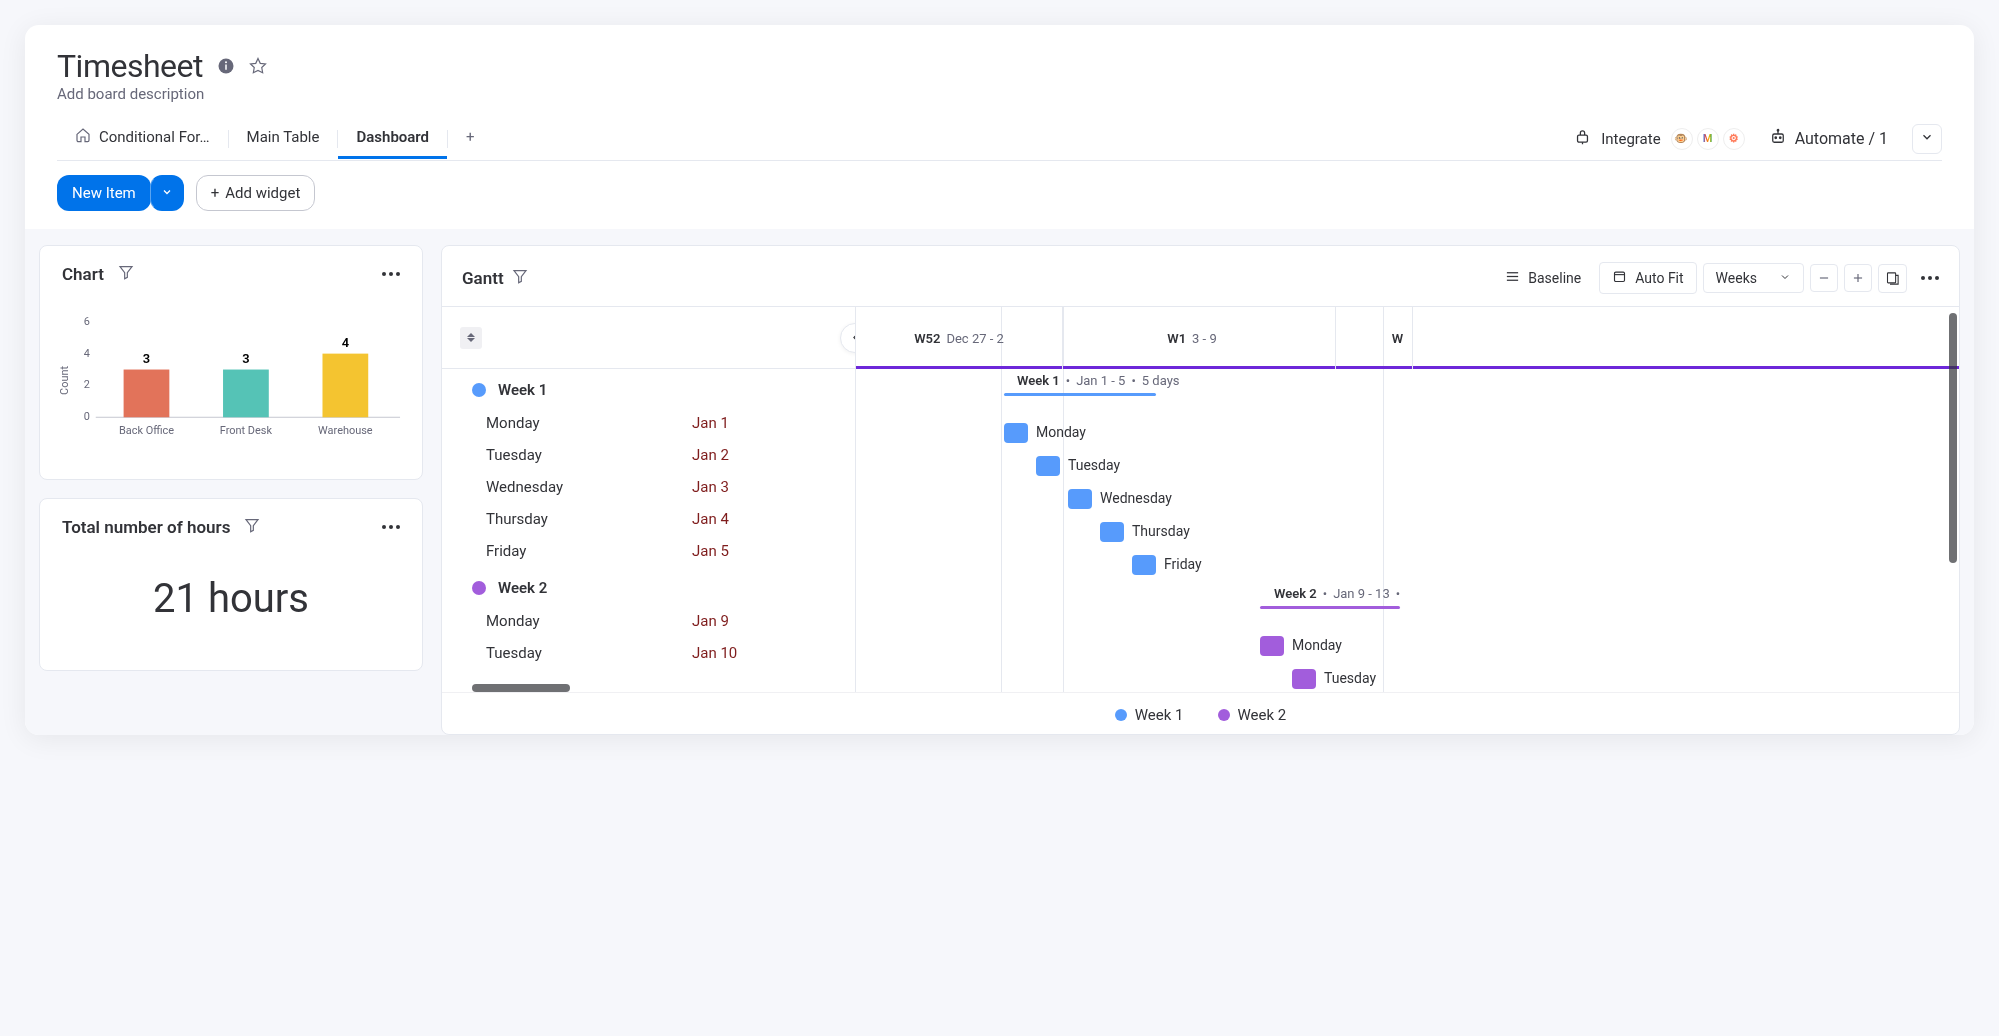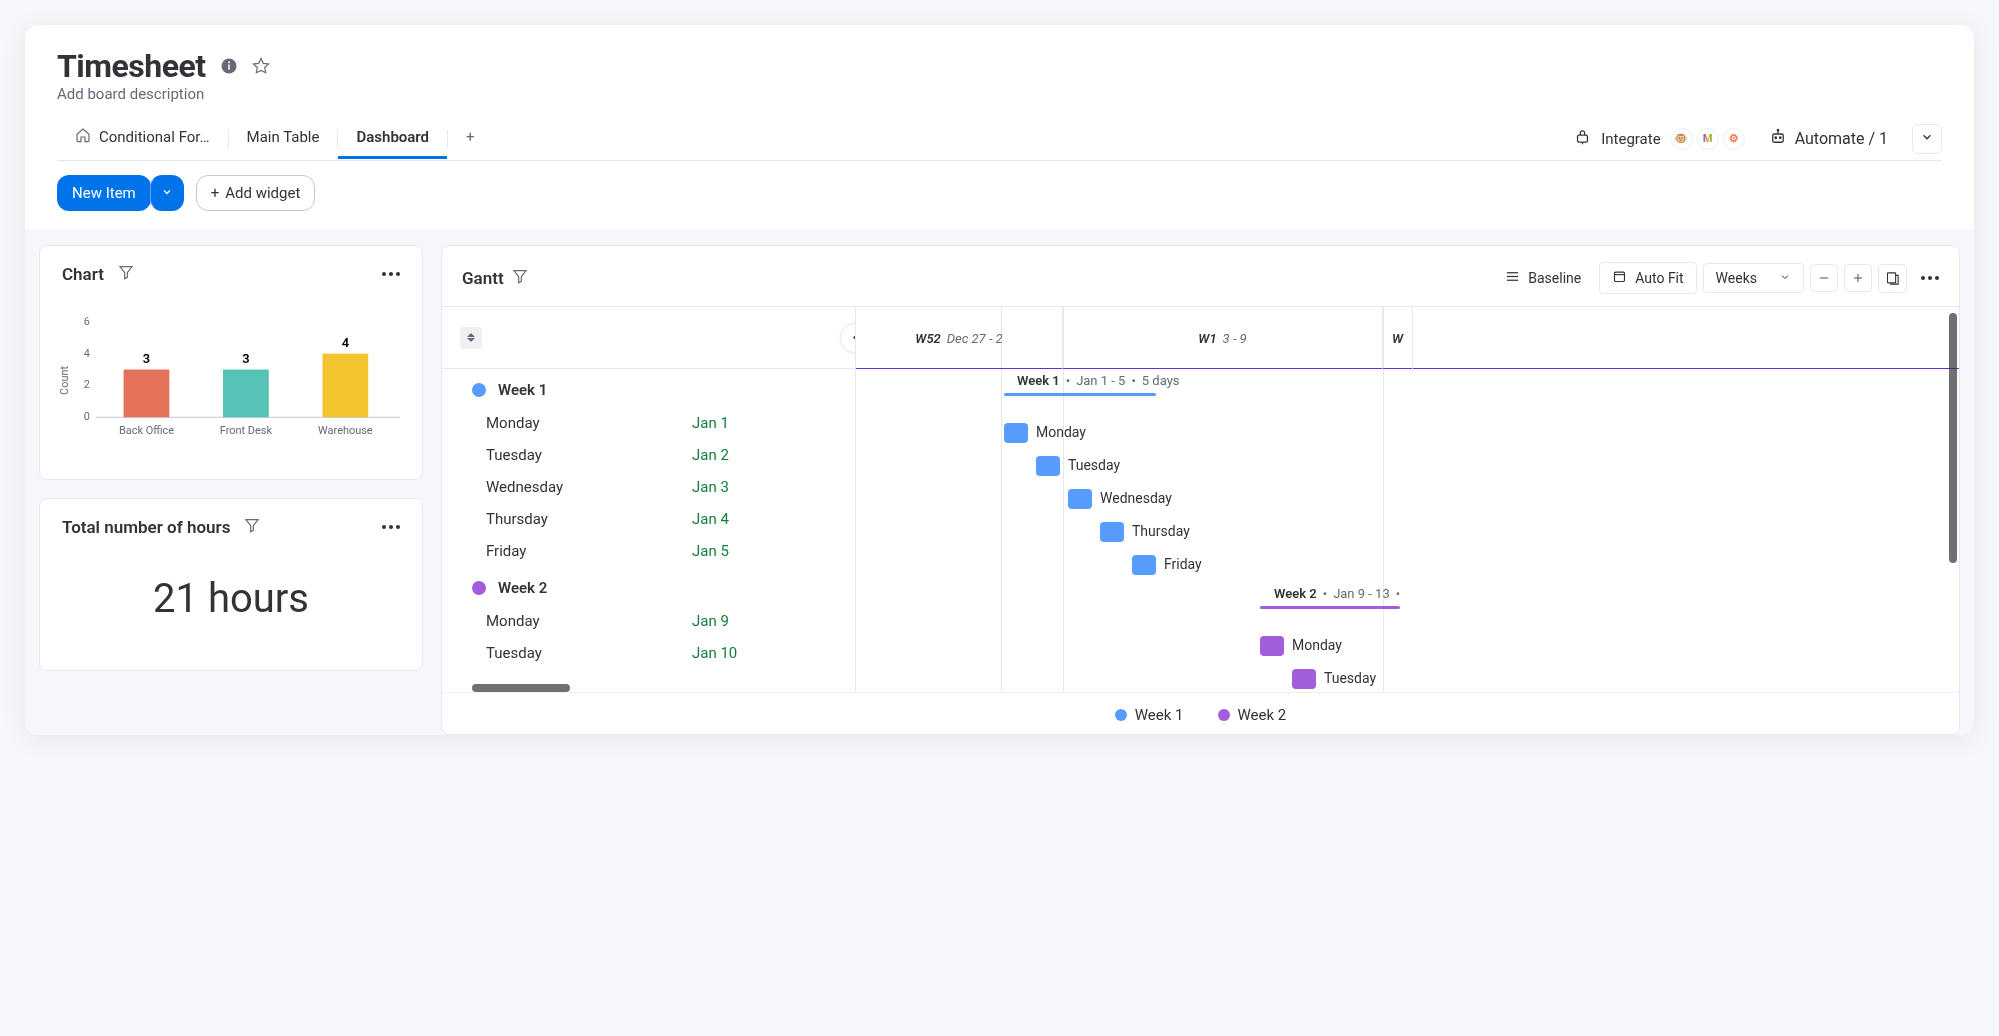--- a/index.html
+++ b/index.html
@@ -1,20 +1,20 @@
 <!DOCTYPE html>
 <html><head>
 <meta charset="utf-8">
 <style>
 * { box-sizing: border-box; margin: 0; padding: 0; }
 body { font-family: -apple-system, BlinkMacSystemFont, "Segoe UI", Roboto, Helvetica, Arial, sans-serif; background: #f6f7fb; color: #323338; }
 .app { margin: 25px; background: #fff; border-radius: 14px; box-shadow: 0 4px 28px rgba(0,0,0,0.07); overflow: hidden; }
 .header { padding: 22px 32px 0 32px; }
 .title-row { display:flex; align-items:center; gap:14px; }
-.title { font-size: 32px; font-weight: 700; letter-spacing: -0.5px;}
+.title { font-size: 32px; font-weight: 400; letter-spacing: -0.5px;}
 .icon-sm { width:18px; height:18px; display:inline-flex; align-items:center; justify-content:center; color:#676879;}
 .subtitle { color:#676879; font-size:15px; }
 .tabs-row { display:flex; align-items:center; border-bottom:1px solid #e5e8ef; margin-top:14px; gap:0; padding-left:0;}
 .tab { display:flex; align-items:center; gap:8px; padding:10px 18px; font-size:15px; color:#323338; border-bottom:3px solid transparent; cursor:pointer; position:relative;}
 .tab.active { border-bottom-color:#0073ea; font-weight:600;}
 .tab-sep { width:1px; height:18px; background:#e5e8ef;}
 .tab .home-icon svg{color:#676879;}
 .tab .plus {color:#676879;}
 .tabs-spacer { flex:1; }
 .tab-right { display:flex; align-items:center; gap:10px; padding:10px 0; font-size:15px; color:#323338;}
@@ -40,34 +40,34 @@
 .hours-big { font-size:40px; font-weight:400; text-align:center; padding: 28px 0 48px 0; color:#323338;}
 .gantt-widget { flex:1; min-width:0;}
 .gantt-header { display:flex; align-items:center; padding:16px 20px 12px 20px; gap:8px;}
 .gantt-controls { display:flex; align-items:center; gap:6px; margin-left:auto;}
 .gctrl { display:flex; align-items:center; gap:8px; padding:6px 12px; border:1px solid #e5e8ef; border-radius:4px; font-size:14px; color:#323338; cursor:pointer; background:#fff;}
 .gctrl.noborder{border:none;}
 .gctrl.small{padding:6px;}
 .gantt-body { display:flex; position:relative; border-top:1px solid #e5e8ef; height:386px;}
 .gantt-left { width:414px; border-right:1px solid #e5e8ef; position:relative; overflow:hidden;}
 .gantt-timeline { flex:1; position:relative; overflow:hidden;}
-.timeline-header { height:62px; border-bottom:1px solid #6d28d9; display:flex; position:relative;font-style:italic;}
+.timeline-header { height:62px; border-bottom:3px solid #6d28d9; display:flex; position:relative;}
 .week-cell { position:absolute; top:0; height:62px; border-right:1px solid #e5e8ef; font-size:13px; color:#676879; display:flex; align-items:center; justify-content:center; gap:6px;}
 .week-cell b{color:#323338; font-weight:600;}
 .gantt-left-header { height:62px; border-bottom:1px solid #e5e8ef; display:flex; align-items:center; padding-left:18px; position:relative;}
 .sort-toggle { width:22px; height:22px; border-radius:3px; background:#f0f0f3; display:flex;flex-direction:column;align-items:center;justify-content:center;gap:1px;}
 .sort-toggle .ar{width:0;height:0;border-left:4px solid transparent;border-right:4px solid transparent;}
 .sort-toggle .up{border-bottom:4px solid #676879;}
 .sort-toggle .dn{border-top:4px solid #676879;}
 .chevleft { position:absolute; right:-15px; top:50%; transform:translateY(-50%); width:30px;height:30px;border-radius:50%;background:#fff;border:1px solid #e5e8ef;display:flex;align-items:center;justify-content:center;z-index:5;cursor:pointer;box-shadow:0 1px 4px rgba(0,0,0,0.06);}
 .group-header { display:flex; align-items:center; gap:12px; padding:12px 0 8px 30px; font-weight:600; font-size:15px;}
 .group-dot { width:14px;height:14px;border-radius:50%;}
 .task-row { display:flex; padding:7px 0 7px 44px; font-size:15px; color:#323338;}
 .task-name { width:206px;}
-.task-date { color:#15803d;}
+.task-date { color:#7f1d1d;}
 .vscroll { position:absolute; right:2px; top:6px; width:8px; height:250px; background:#323338; opacity:0.7; border-radius:4px;}
 .hscroll { position:absolute; left:30px; bottom:0px; height:8px; width:98px; background:#323338; opacity:0.7; border-radius:4px;}
 .timeline-rows { position:absolute; top:62px; left:0; right:0;}
 .trow { height:33px; position:relative;}
 .trow.header{height:48px;}
 .group-label { position:absolute; top:4px; font-size:13px; display:flex; align-items:center; gap:6px; white-space:nowrap;}
 .group-label b{font-weight:600; color:#323338;}
 .group-label span{color:#676879;}
 .group-underline { position:absolute; top:24px; height:3px; border-radius:2px;}
 .bar { position:absolute; height:20px; border-radius:4px; top:6px;}
@@ -333,21 +333,21 @@
 
         <div class="gantt-timeline">
           <div class="gridline" style="left:145px;"></div>
           <div class="gridline" style="left:207px;"></div>
           <div class="gridline" style="left:527px;"></div>
           <div class="timeline-header">
             <div class="week-cell" style="left:0;width:207px;">
                 <b>W52</b>
                 <span>Dec 27 - 2</span>
               </div>
-            <div class="week-cell" style="left:207px;width:320px;">
+            <div class="week-cell" style="left:193px;width:287px;">
                 <b>W1</b>
                 <span>3 - 9</span>
               </div>
             <div class="week-cell" style="left:527px;width:30px;">
                 <b>W</b>
               </div>
           </div>
           <div class="timeline-rows">
 
             <div class="trow header">

